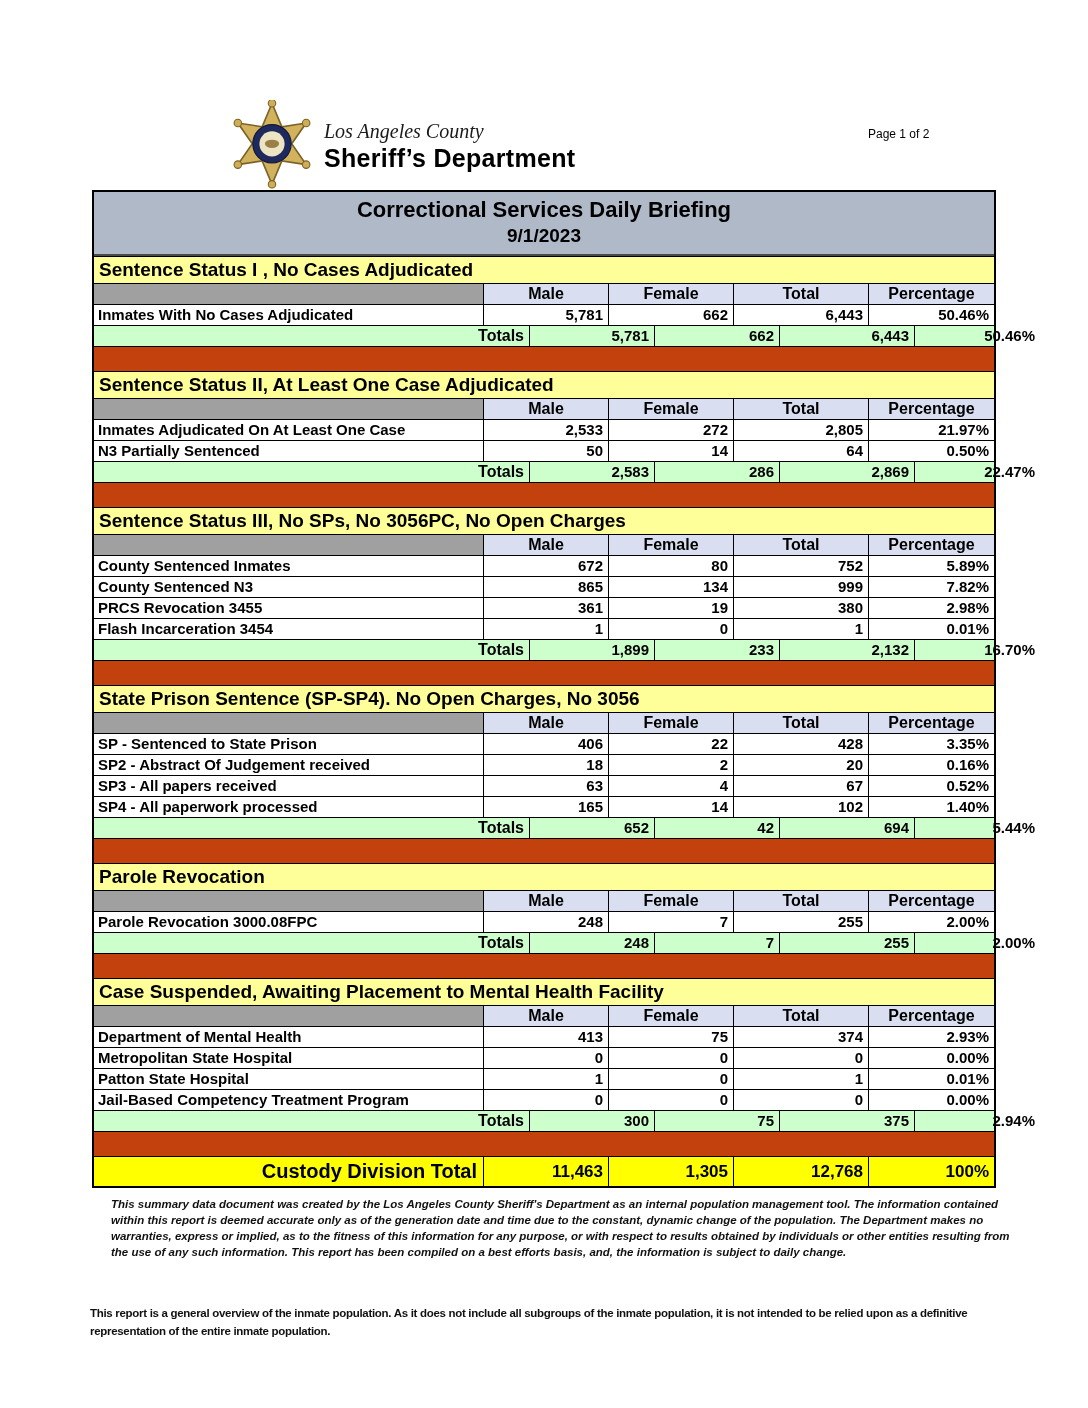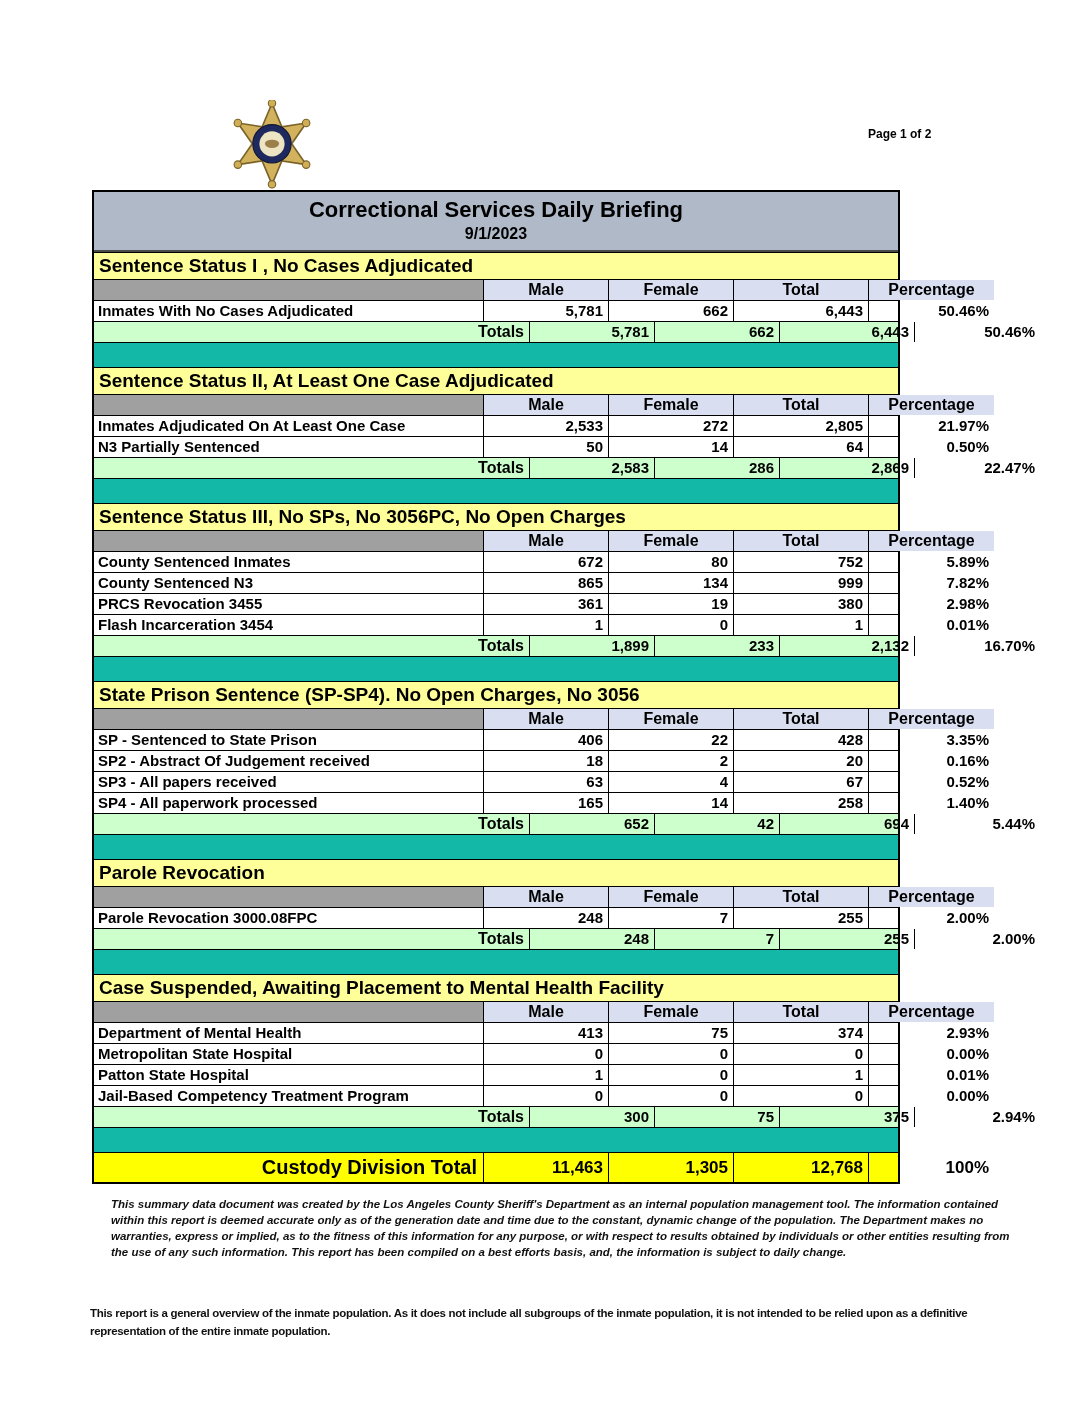--- a/index.html
+++ b/index.html
@@ -33,40 +33,40 @@
     font-size: 25px;
     font-weight: bold;
     letter-spacing: 0.3px;
     margin-top: 1px;
   }
   .page-num {
     position: absolute;
     left: 868px;
     top: 127px;
     font-size: 12px;
-    font-weight: bold;
+    font-weight: normal;
   }
 
   
   .report {
     position: absolute;
     left: 92px;
     top: 190px;
-    width: 808px;
+    width: 904px;
     border: 2px solid #000;
-    background: #14b8a6;
+    background: #c2410c;
   }
   .banner {
     background: #afb9c7;
     border-bottom: 2px solid #4a4a4a;
     text-align: center;
     padding: 5px 0 7px 0;
   }
   .banner-title { font-size: 22px; font-weight: bold; }
-  .banner-date  { font-size: 16px; font-weight: bold; margin-top: 2px; }
+  .banner-date  { font-size: 19px; font-weight: bold; margin-top: 2px; }
 
   .section-title {
     background: #ffff99;
     font-size: 19px;
     font-weight: bold;
     padding: 2px 0 3px 5px;
     border-top: 1px solid #000;
     border-bottom: 1px solid #000;
     line-height: 21px;
   }
@@ -143,20 +143,24 @@
     <circle cx="40" cy="3" r="3.4" fill="#cfae56" stroke="#7a6228"></circle>
     <circle cx="71.2" cy="21" r="3.4" fill="#cfae56" stroke="#7a6228"></circle>
     <circle cx="71.2" cy="59" r="3.4" fill="#cfae56" stroke="#7a6228"></circle>
     <circle cx="40" cy="77" r="3.4" fill="#cfae56" stroke="#7a6228"></circle>
     <circle cx="8.8" cy="59" r="3.4" fill="#cfae56" stroke="#7a6228"></circle>
     <circle cx="8.8" cy="21" r="3.4" fill="#cfae56" stroke="#7a6228"></circle>
     <circle cx="40" cy="40" r="17.5" fill="#1e2a5e" stroke="#10173a" stroke-width="1"></circle>
     <circle cx="40" cy="40" r="11.5" fill="#ece4c2"></circle>
     <ellipse cx="40" cy="40" rx="6.5" ry="3.8" fill="#9b7f4a"></ellipse>
   </svg>
+  <div class="logo-text">
+    <div class="county">Los Angeles County</div>
+    <div class="dept">Sheriff’s Department</div>
+  </div>
 </div>
 <div class="page-num">Page 1 of 2</div>
 
 <div class="report">
 
   <div class="banner">
     <div class="banner-title">Correctional Services Daily Briefing</div>
     <div class="banner-date">9/1/2023</div>
   </div>
 
@@ -293,21 +297,21 @@
       <div class="c lbl">SP3 - All papers received</div>
       <div class="c num">63</div>
       <div class="c num">4</div>
       <div class="c num">67</div>
       <div class="c num">0.52%</div>
     </div>
     <div class="trow datarow">
       <div class="c lbl">SP4 - All paperwork processed</div>
       <div class="c num">165</div>
       <div class="c num">14</div>
-      <div class="c num">258</div>
+      <div class="c num">102</div>
       <div class="c num">1.40%</div>
     </div>
     <div class="trow totals">
       <div class="c lbl">Totals</div>
       <div class="c num">652</div>
       <div class="c num">42</div>
       <div class="c num">694</div>
       <div class="c num">5.44%</div>
     </div>
   </div>

